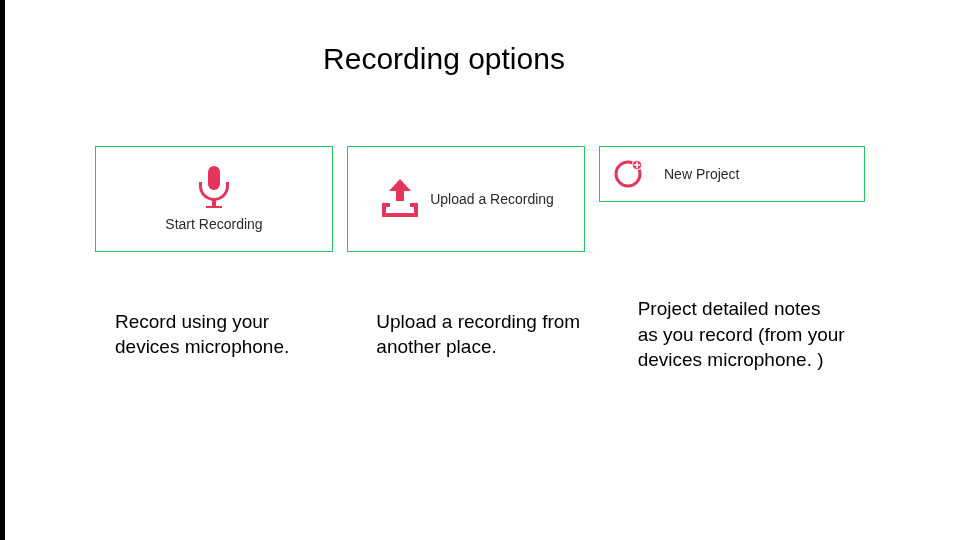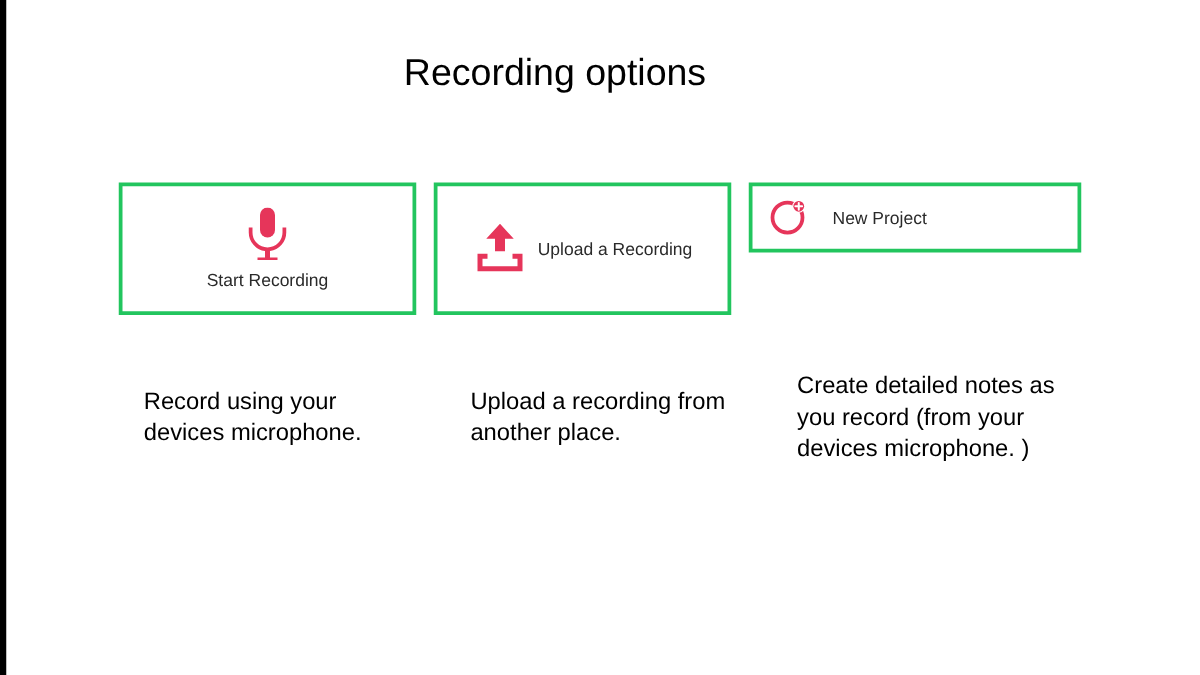--- a/index.html
+++ b/index.html
@@ -1,21 +1,21 @@
 <!DOCTYPE html>
 <html><head>
 <meta charset="utf-8">
 <style>
   * { margin: 0; padding: 0; box-sizing: border-box; }
   html, body { width: 960px; height: 540px; background: #fff; font-family: "Segoe UI", Arial, sans-serif; color: #000; }
   .slide { position: relative; width: 888px; height: 540px; }
   .left-bar { position: absolute; left: 0; top: 0; width: 5px; height: 540px; background: #000; }
   .title { position: absolute; left: 0; right: 0; top: 42px; text-align: center; font-size: 30px; font-weight: 400; }
   .cards-row { position: absolute; top: 146px; left: 95px; width: 770px; display: flex; gap: 14px; }
-  .card { border: 3px solid #22c55e; background: #fff; height: 106px; display: flex; align-items: center; justify-content: center; }
+  .card { border: 1px solid #22c55e; background: #fff; height: 106px; display: flex; align-items: center; justify-content: center; }
   .card-0 { flex: 1 1 0; flex-direction: column; gap: 8px; }
   .card-1 { flex: 1 1 0; flex-direction: row; gap: 8px; }
   .card-2 { flex: 1 1 0; flex-direction: row; gap: 22px; height: 56px; padding: 0 14px; justify-content: flex-start; }
   .card-label { font-size: 14px; color: #2a2a2a; }
   .desc-row { position: absolute; top: 296px; left: 95px; width: 770px; display: flex; gap: 14px; }
   .desc { flex: 1 1 0; font-size: 19px; line-height: 1.35; padding: 0 20px; }
   .desc-0, .desc-1 { display: flex; align-items: center; }
   .desc-2 { padding-top: 0; }
   .footer { position: absolute; left: 20px; bottom: 22px; font-size: 18px; font-weight: 400; }
   svg { display: block; }
@@ -64,17 +64,17 @@
         </svg>
       </span>
       <span class="card-label">New Project</span>
     </div>
 
   </div>
 
   <div class="desc-row">
     <div class="desc desc-0">Record using your devices microphone.</div>
     <div class="desc desc-1">Upload a recording from another place.</div>
-    <div class="desc desc-2">Create detailed notes as you record
+    <div class="desc desc-2">Project detailed notes as you record
 (from your devices microphone. )</div>
   </div>
 
 </div>
 
 </body></html>

